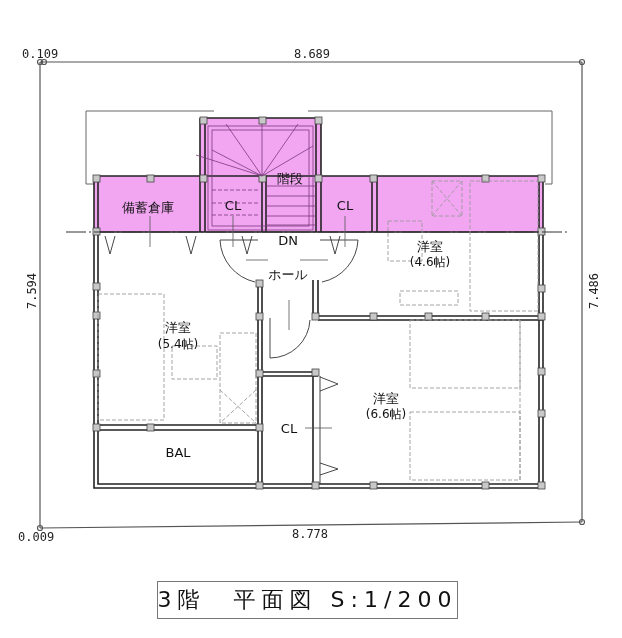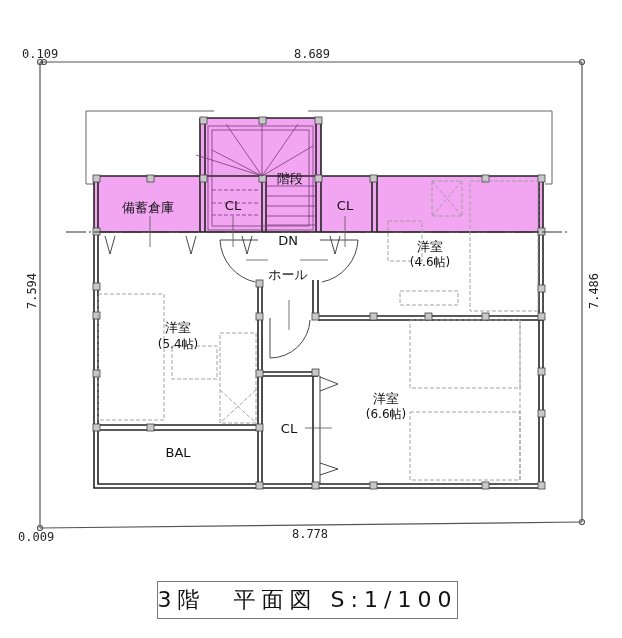--- a/index.html
+++ b/index.html
@@ -211,14 +211,14 @@
 
   <text class="dim" x="22" y="58">0.109</text>
   <text class="dim" x="312" y="58" text-anchor="middle">8.689</text>
   <text class="dim" x="18" y="541">0.009</text>
   <text class="dim" x="310" y="538" text-anchor="middle">8.778</text>
   <text class="dim" transform="translate(36,291) rotate(-90)" text-anchor="middle">7.594</text>
   <text class="dim" transform="translate(598,291) rotate(-90)" text-anchor="middle">7.486</text>
 </svg>
 
 <div class="title-box">
-  <span class="title-text">3階　平面図 S:1/100</span>
+  <span class="title-text">3階　平面図 S:1/200</span>
 </div>
 
 </body></html>

